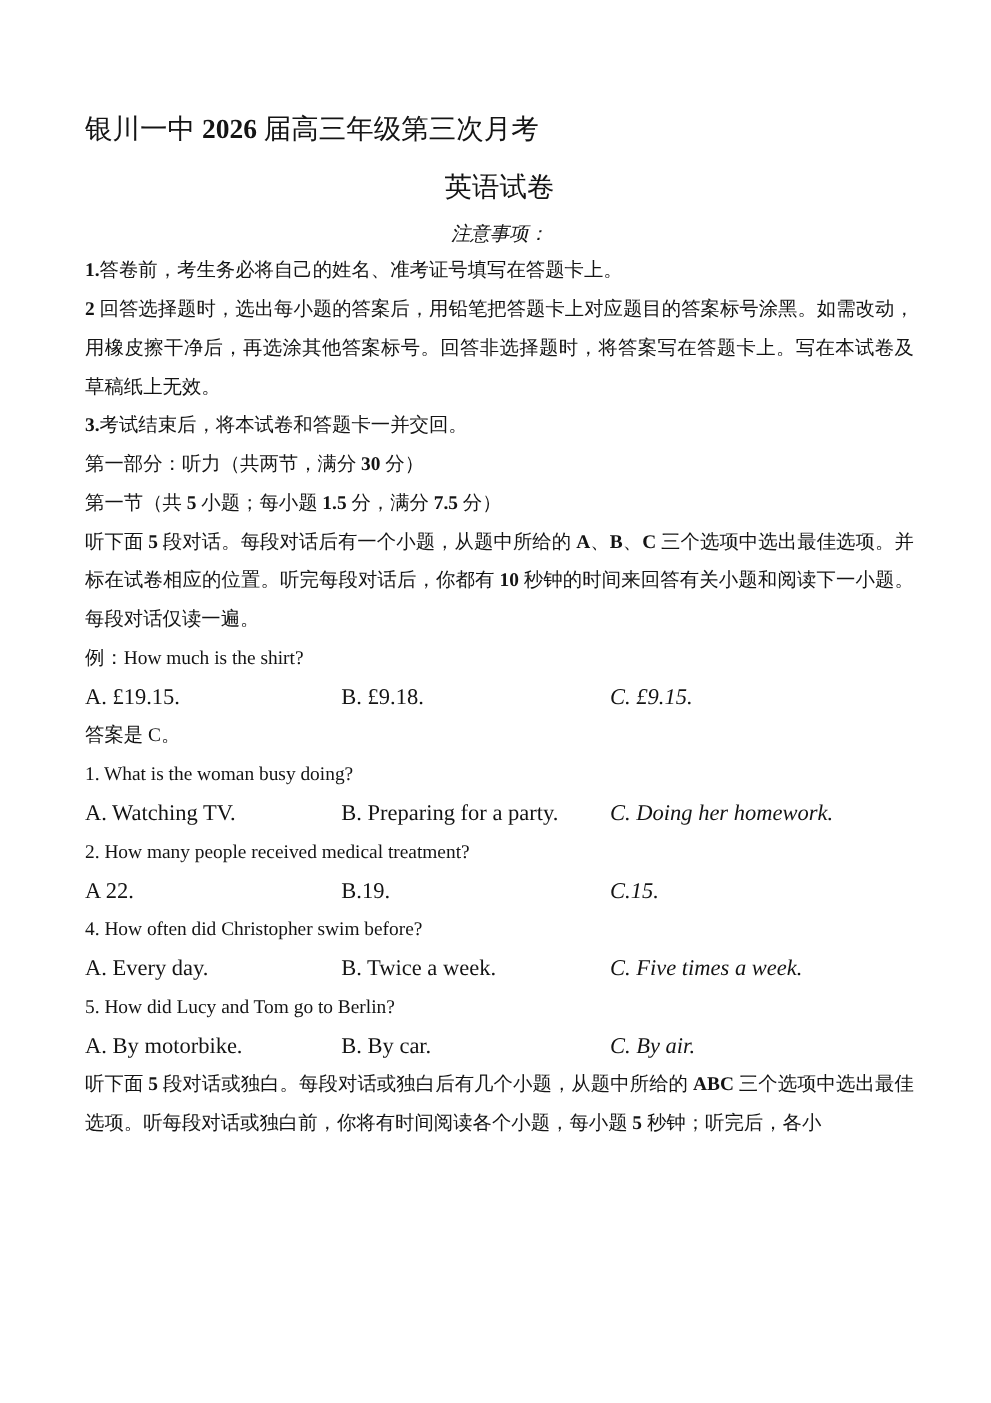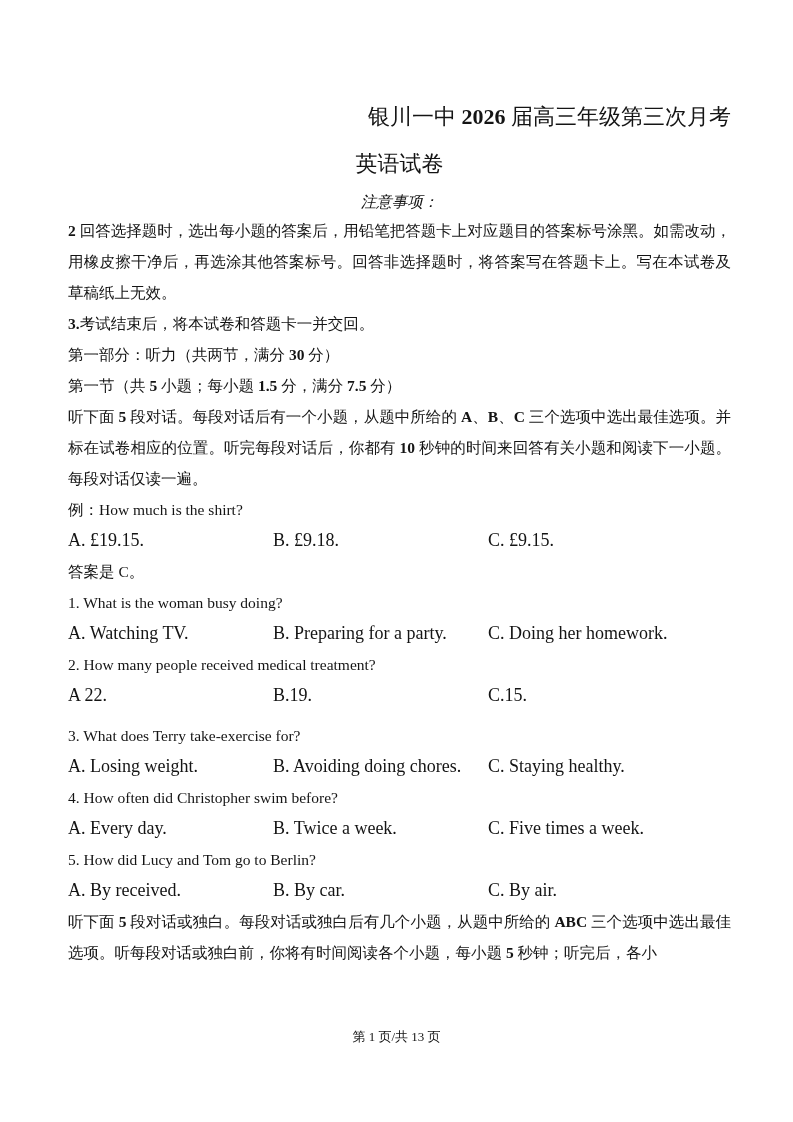--- a/index.html
+++ b/index.html
@@ -14,25 +14,25 @@
     background: #ffffff;
     color: #141414;
     font-family: "Liberation Serif", "DejaVu Serif", serif;
     overflow: hidden;
     box-sizing: border-box;
   }
   .content {
     padding: 86px 62px 0 68px;
   }
   .title {
-    margin: 14px 0 8px 0;
+    margin: 0 0 8px 0;
     font-size: 22px;
     line-height: 34px;
     font-weight: normal;
-    text-align: right;
+    text-align: left;
     white-space: nowrap;
   }
   .subtitle {
     margin: 13px 0 6px 0;
     font-size: 22px;
     line-height: 34px;
     font-weight: normal;
     text-align: center;
   }
   .notice-head {
@@ -51,21 +51,21 @@
   .para b, .title b {
     font-weight: bold;
   }
   .opts {
     display: flex;
     font-size: 18px;
     line-height: 31px;
   }
   .opt-a { width: 205px; }
   .opt-b { width: 215px; }
-  .opt-c { flex: 1; }
+  .opt-c { flex: 1; font-style: italic; }
   .question.gap-before { margin-top: 9px; }
   .footer {
     position: absolute;
     left: 0;
     right: 0;
     bottom: 76px;
     text-align: center;
     font-size: 13px;
     line-height: 18px;
     color: #141414;
@@ -74,20 +74,21 @@
 </head>
 <body>
 
 <div class="page">
   <div class="content">
 
     <h1 class="title"><span>银川一中 </span><b>2026</b><span> 届高三年级第三次月考</span></h1>
     <h2 class="subtitle">英语试卷</h2>
     <div class="notice-head">注意事项：</div>
 
+    <p class="para"><b>1.</b><span>答卷前，考生务必将自己的姓名、准考证号填写在答题卡上。</span></p>
     <p class="para"><b>2 </b><span>回答选择题时，选出每小题的答案后，用铅笔把答题卡上对应题目的答案标号涂黑。如需改动，用橡皮擦干净后，再选涂其他答案标号。回答非选择题时，将答案写在答题卡上。写在本试卷及草稿纸上无效。</span></p>
     <p class="para"><b>3.</b><span>考试结束后，将本试卷和答题卡一并交回。</span></p>
 
     <p class="para"><span>第一部分：听力（共两节，满分 </span><b>30</b><span> 分）</span></p>
     <p class="para"><span>第一节（共 </span><b>5</b><span> 小题；每小题 </span><b>1.5</b><span> 分，满分 </span><b>7.5</b><span> 分）</span></p>
     <p class="para"><span>听下面 </span><b>5</b><span> 段对话。每段对话后有一个小题，从题中所给的 </span><b>A</b><span>、</span><b>B</b><span>、</span><b>C</b><span> 三个选项中选出最佳选项。并标在试卷相应的位置。听完每段对话后，你都有 </span><b>10</b><span> 秒钟的时间来回答有关小题和阅读下一小题。每段对话仅读一遍。</span></p>
 
     <p class="para">例：How much is the shirt?</p>
     <div class="opts">
       <span class="opt opt-a">A. £19.15.</span>
@@ -107,45 +108,36 @@
 
     <div class="question">
       <p class="para">2. How many people received medical treatment?</p>
       <div class="opts">
         <span class="opt opt-a">A 22.</span>
         <span class="opt opt-b">B.19.</span>
         <span class="opt opt-c">C.15.</span>
       </div>
     </div>
 
-    <div class="question gap-before">
-      <p class="para">3. What does Terry take-exercise for?</p>
-      <div class="opts">
-        <span class="opt opt-a">A. Losing weight.</span>
-        <span class="opt opt-b">B. Avoiding doing chores.</span>
-        <span class="opt opt-c">C. Staying healthy.</span>
-      </div>
-    </div>
 
     <div class="question">
       <p class="para">4. How often did Christopher swim before?</p>
       <div class="opts">
         <span class="opt opt-a">A. Every day.</span>
         <span class="opt opt-b">B. Twice a week.</span>
         <span class="opt opt-c">C. Five times a week.</span>
       </div>
     </div>
 
     <div class="question">
       <p class="para">5. How did Lucy and Tom go to Berlin?</p>
       <div class="opts">
-        <span class="opt opt-a">A. By received.</span>
+        <span class="opt opt-a">A. By motorbike.</span>
         <span class="opt opt-b">B. By car.</span>
         <span class="opt opt-c">C. By air.</span>
       </div>
     </div>
 
     <p class="para"><span>听下面 </span><b>5</b><span> 段对话或独白。每段对话或独白后有几个小题，从题中所给的 </span><b>ABC</b><span> 三个选项中选出最佳选项。听每段对话或独白前，你将有时间阅读各个小题，每小题 </span><b>5</b><span> 秒钟；听完后，各小</span></p>
 
   </div>
 
-  <div class="footer">第 1 页/共 13 页</div>
 </div>
 
 </body></html>

